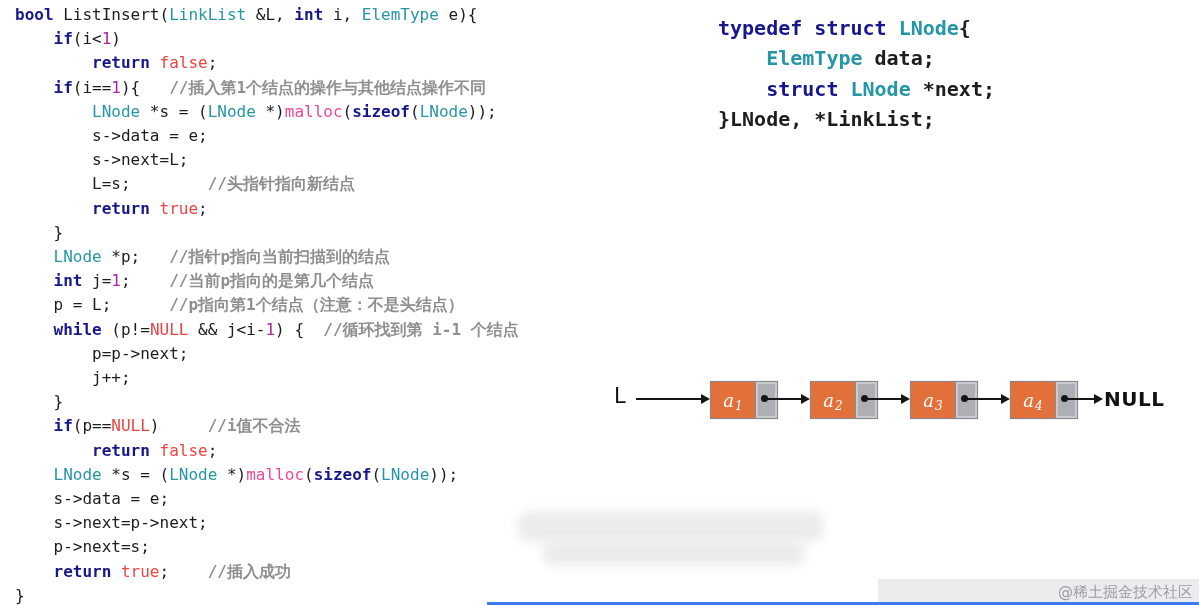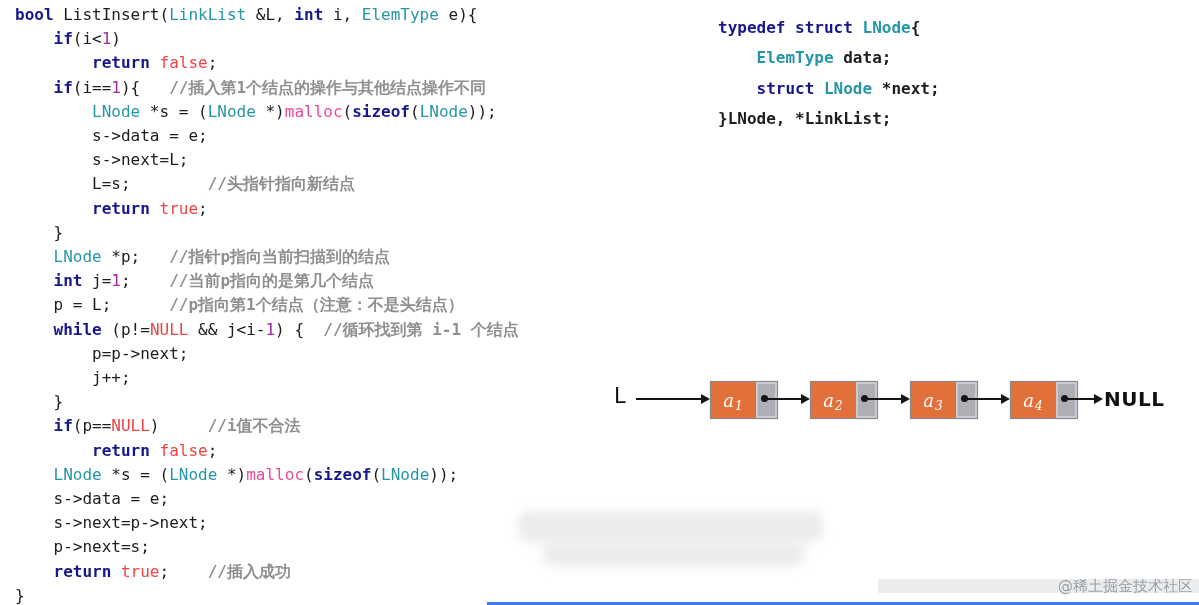--- a/index.html
+++ b/index.html
@@ -2,21 +2,21 @@
 <html><head>
 <meta charset="utf-8">
 <style>
   html,body{margin:0;padding:0}
   body{
     width:1199px;height:605px;background:#ffffff;position:relative;overflow:hidden;
     font-family:"DejaVu Sans Mono",monospace;
   }
   .code{position:absolute;white-space:pre}
   #code-left{left:15px;top:3px;font-size:16px;line-height:24.2px}
-  #code-right{left:718px;top:13px;font-size:16px;line-height:30.4px;font-weight:bold}
+  #code-right{left:718px;top:13px;font-size:20px;line-height:30.4px;font-weight:bold}
   .code-line{white-space:pre}
   .tok-kw{color:#17178c;font-weight:bold}
   .tok-ty{color:#2596a6}
   .tok-li{color:#ef4444;font-weight:normal}
   .tok-fn{color:#ec4899;font-weight:normal}
   .tok-nu{color:#a626a4}
   .tok-co{color:#8f8f8f;font-weight:bold}
   .tok-pl{color:#1d1d1f}
 
   #diagram{position:absolute;left:600px;top:368px;width:599px;height:66px}
@@ -33,21 +33,21 @@
     box-shadow:inset 0 0 0 2px #c9cacf}
   .dl-line{position:absolute;height:2px;background:#151515;top:30px}
   .dl-head{position:absolute;width:0;height:0;border-top:5px solid transparent;
     border-bottom:5px solid transparent;border-left:9px solid #151515;top:26px}
   .dl-dot{position:absolute;width:7px;height:7px;border-radius:50%;background:#151515;top:27px}
 
   .smudge{position:absolute;background:#ececec;filter:blur(5px);border-radius:10px}
   #smudge-a{left:518px;top:511px;width:305px;height:31px}
   #smudge-b{left:543px;top:540px;width:262px;height:26px}
 
-  #wm-bar{position:absolute;left:878px;top:579px;width:321px;height:14px;
+  #wm-bar{position:absolute;left:878px;top:579px;width:321px;height:26px;
     background:rgba(205,207,210,0.40);display:flex;align-items:center;
     justify-content:flex-end;padding-right:6px;box-sizing:border-box}
   #wm-text{font-family:"DejaVu Sans",sans-serif;font-size:15px;color:#9aa0a6}
   #progress{position:absolute;left:487px;top:602px;width:712px;height:3px;background:#3e7bf0}
 </style>
 </head>
 <body>
 
 <div class="page">
 

